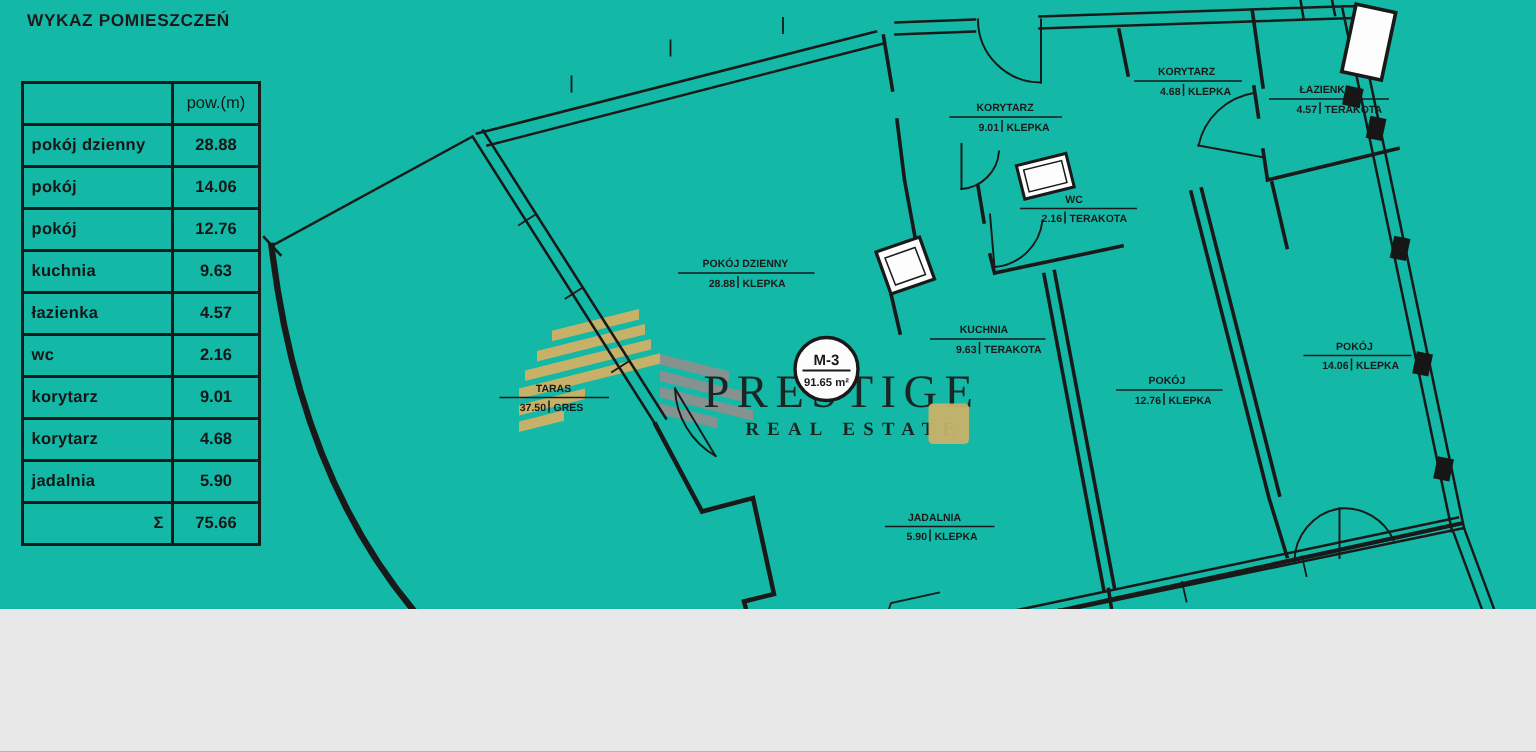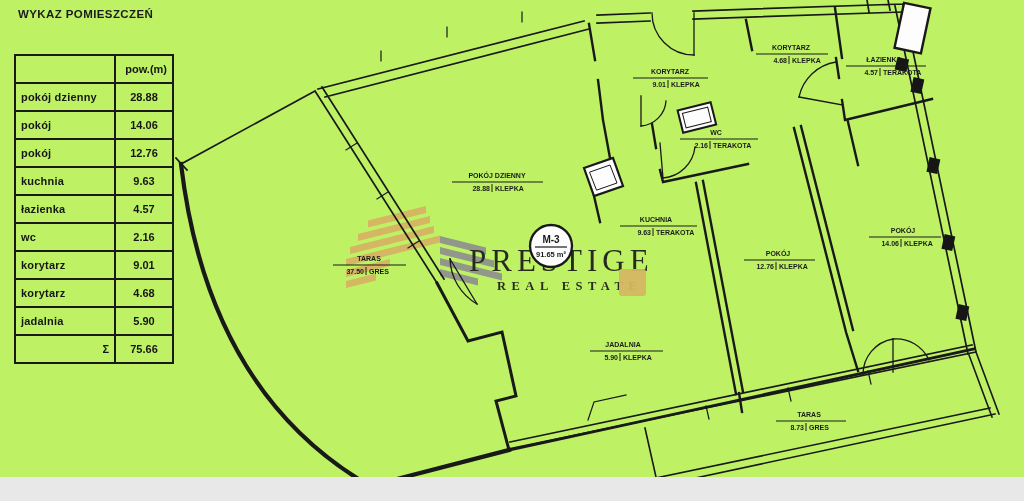--- a/index.html
+++ b/index.html
@@ -1,27 +1,27 @@
 <!DOCTYPE html>
 <html><head>
 <meta charset="utf-8">
 <style>
   html,body{margin:0;padding:0;background:#e8e8e8;}
-  .page{position:relative;width:1024px;height:477px;background:#bef264;overflow:hidden;
+  .page{position:relative;width:1024px;height:406px;background:#14b8a6;overflow:hidden;
         font-family:"Liberation Sans",sans-serif;color:#141414;}
   .doc-title{position:absolute;left:18px;top:8px;font-size:11.5px;font-weight:bold;
              letter-spacing:.4px;color:#1b1b1b;}
   table.rooms{position:absolute;left:14px;top:54px;border-collapse:collapse;
               background:transparent;}
   table.rooms td,table.rooms th{border:2px solid #1a1a1a;font-size:11px;color:#161616;
               height:26px;padding:0 5px;}
   td.rname{width:88px;text-align:left;font-weight:600;letter-spacing:.2px;}
   td.rval{width:46px;text-align:center;font-weight:bold;font-size:11.5px;}
   th.hblank{width:88px;}
-  th.hpow{width:46px;text-align:right;font-size:10px;font-weight:bold;height:18px;}
+  th.hpow{width:46px;text-align:center;font-size:10px;font-weight:normal;height:18px;}
   td.sigma{text-align:right;font-size:15px;font-weight:bold;padding-right:8px;}
   svg text{fill:#1a1a1a;}
   .rn,.ra,.rm{font:bold 7px "Liberation Sans",sans-serif;}
   .badge-code{font:bold 10px "Liberation Sans",sans-serif;}
   .badge-area{font:bold 7.5px "Liberation Sans",sans-serif;}
   .wm-brand{font:400 31px "Liberation Serif",serif;letter-spacing:5px;}
   .wm-tag{font:bold 12.5px "Liberation Serif",serif;letter-spacing:5.5px;}
 </style>
 </head>
 <body>

